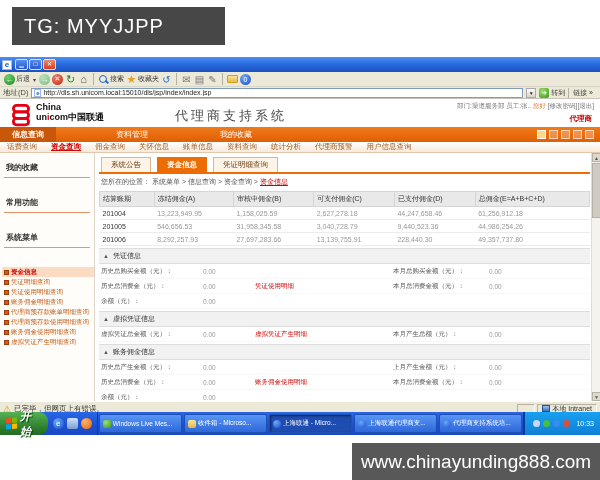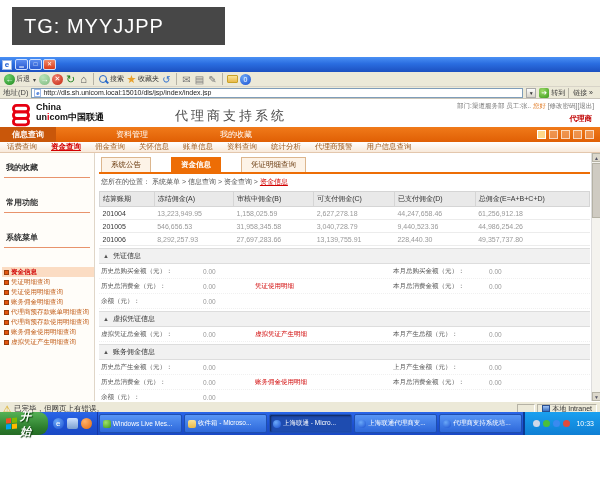--- a/index.html
+++ b/index.html
@@ -86,21 +86,21 @@
   .content { flex:1; display:flex; position:relative; overflow:hidden; }
   .sidebar { width:95px; border-right:1px solid #e0d6c8; background:#fffdf9; padding-top:3px; }
   .side-sec { margin:3px 4px 16px 4px; padding:3px 2px 4px 2px; font-size:8px; font-weight:bold; color:#333;
               border-bottom:1px solid #e8936c; }
   .side-items { padding:3px 0 0 2px; }
   .side-item { display:flex; align-items:center; gap:2px; padding:1px 2px; font-size:6.5px; color:#c05a14; line-height:8px; }
   .side-item .ico { flex:0 0 auto; width:5px; height:5px; background:#e05510; border:1px solid #9c3c08; }
   .side-item.sel { color:#d00000; font-weight:bold; background:#fbdcc3; }
 
   .main { flex:1; position:relative; padding:2px 10px 0 4px; }
-  .ctabs { display:flex; gap:20px; padding:2px 0 0 2px; border-bottom:2px solid #ed6d05; }
+  .ctabs { display:flex; gap:6px; padding:2px 0 0 2px; border-bottom:2px solid #ed6d05; }
   .ctab { font-size:7.5px; padding:2px 9px; background:#fdf3e7; border:1px solid #dcb68e; border-bottom:none; color:#6b3c10; }
   .ctab.active { background:#ed6d05; color:#fff; font-weight:bold; border-color:#ed6d05; }
   .crumbs { font-size:7px; color:#555; padding:3px 2px; }
   .crumb-cur { color:#d00000; text-decoration:underline; }
 
   table.fund { border-collapse:collapse; width:100%; font-size:7px; margin-top:1px; }
   table.fund th { background:#e9e9e9; border:1px solid #d5d5d5; font-weight:normal; color:#333; text-align:left; padding:2px 3px; }
   table.fund td { border-bottom:1px solid #ececec; color:#999; padding:2.5px 3px; }
   table.fund td.period { color:#333; }
 
@@ -607,13 +607,14 @@
 
         <span class="dot dot-blue"></span>
 
         <span class="dot dot-red"></span>
 
       <span class="clock">10:33</span>
     </div>
   </div>
 
   <div class="badge-tl">TG: MYYJJPP</div>
+  <div class="badge-br">www.chinayunding888.com</div>
 </div>
 
 </body></html>

